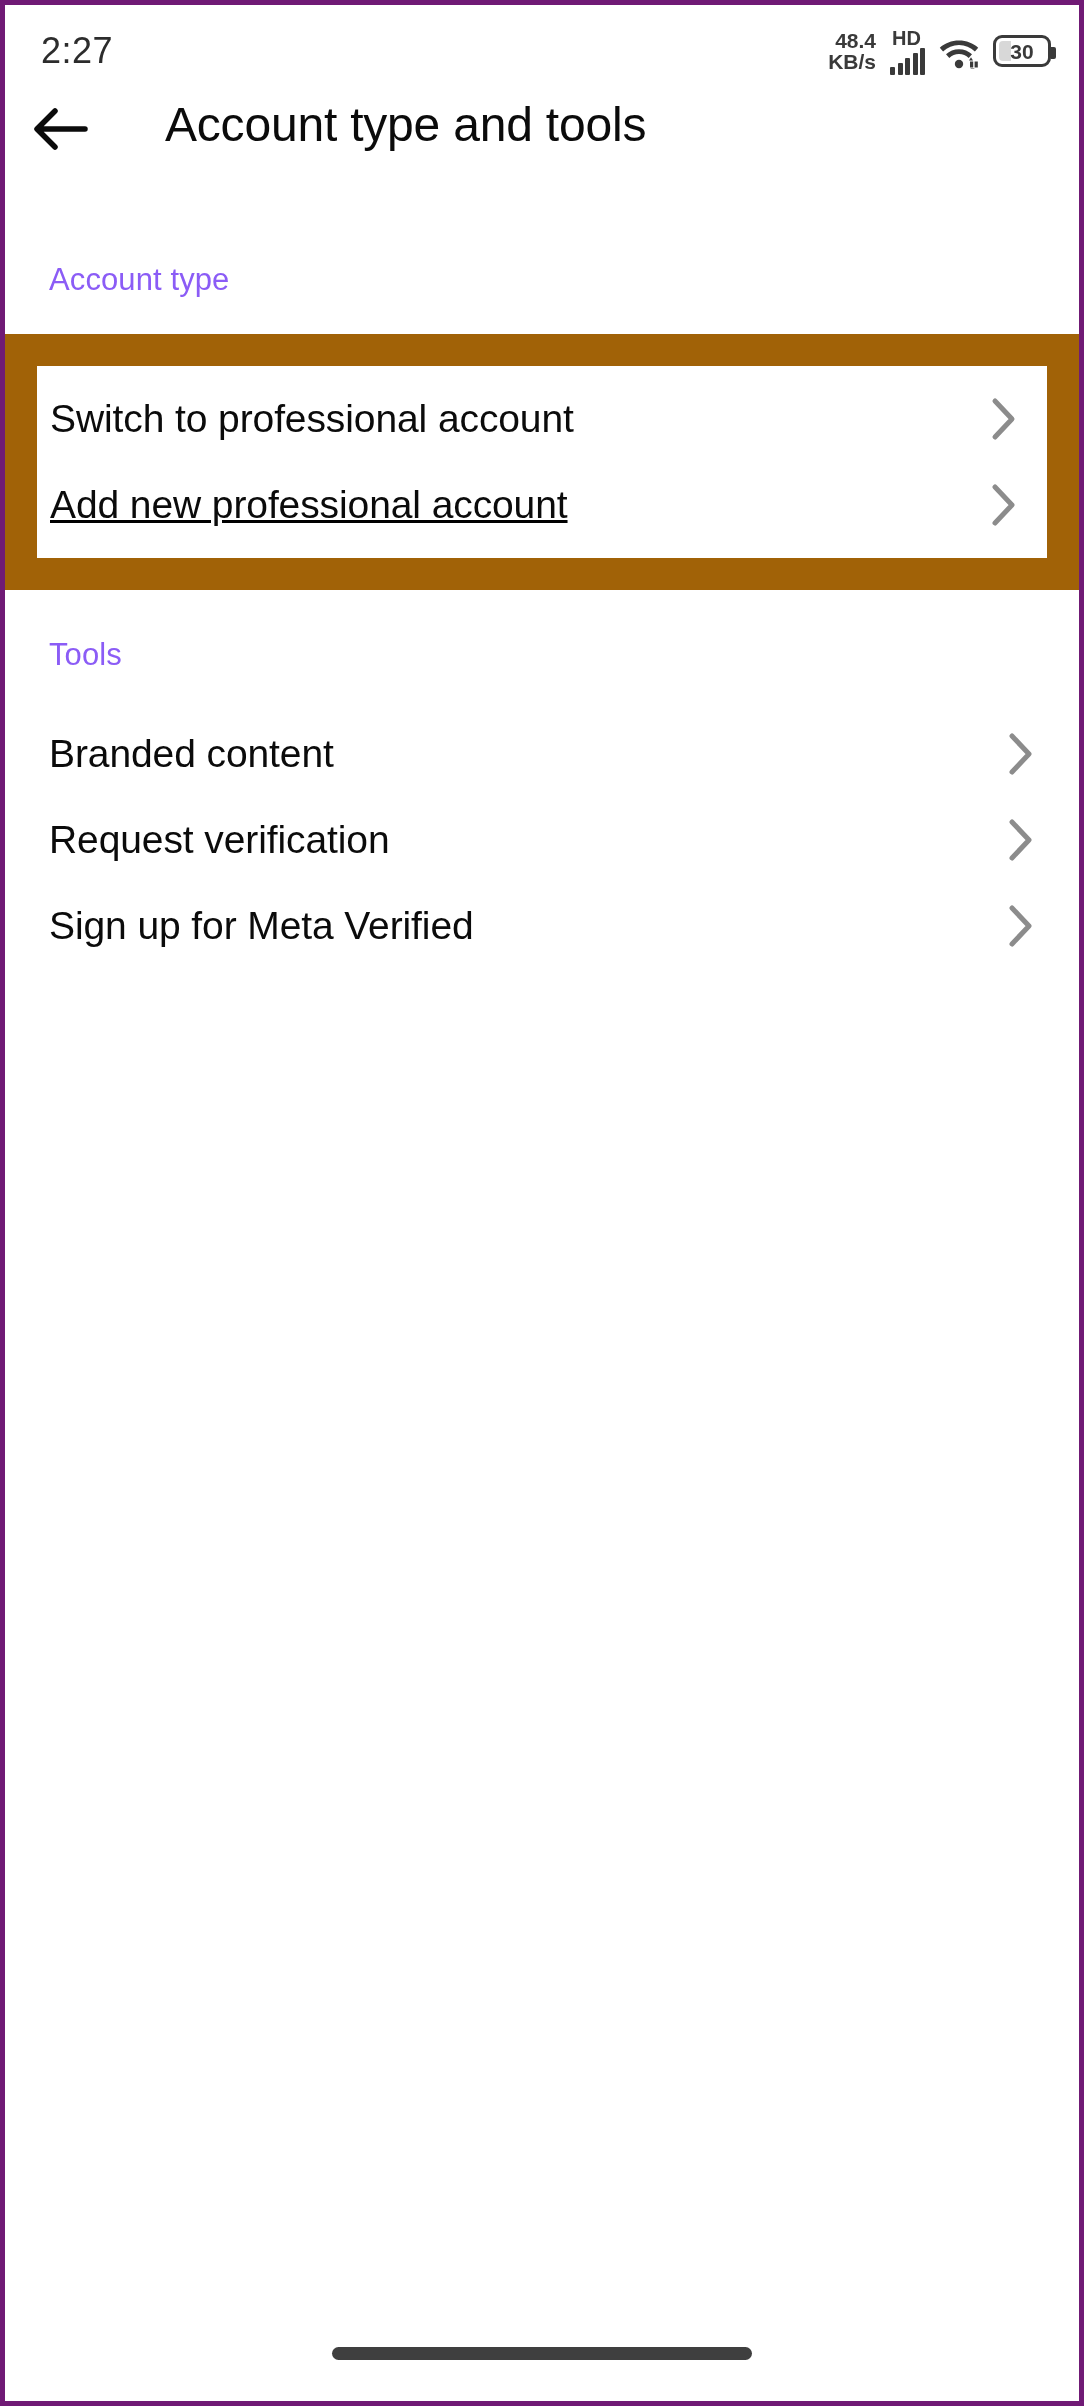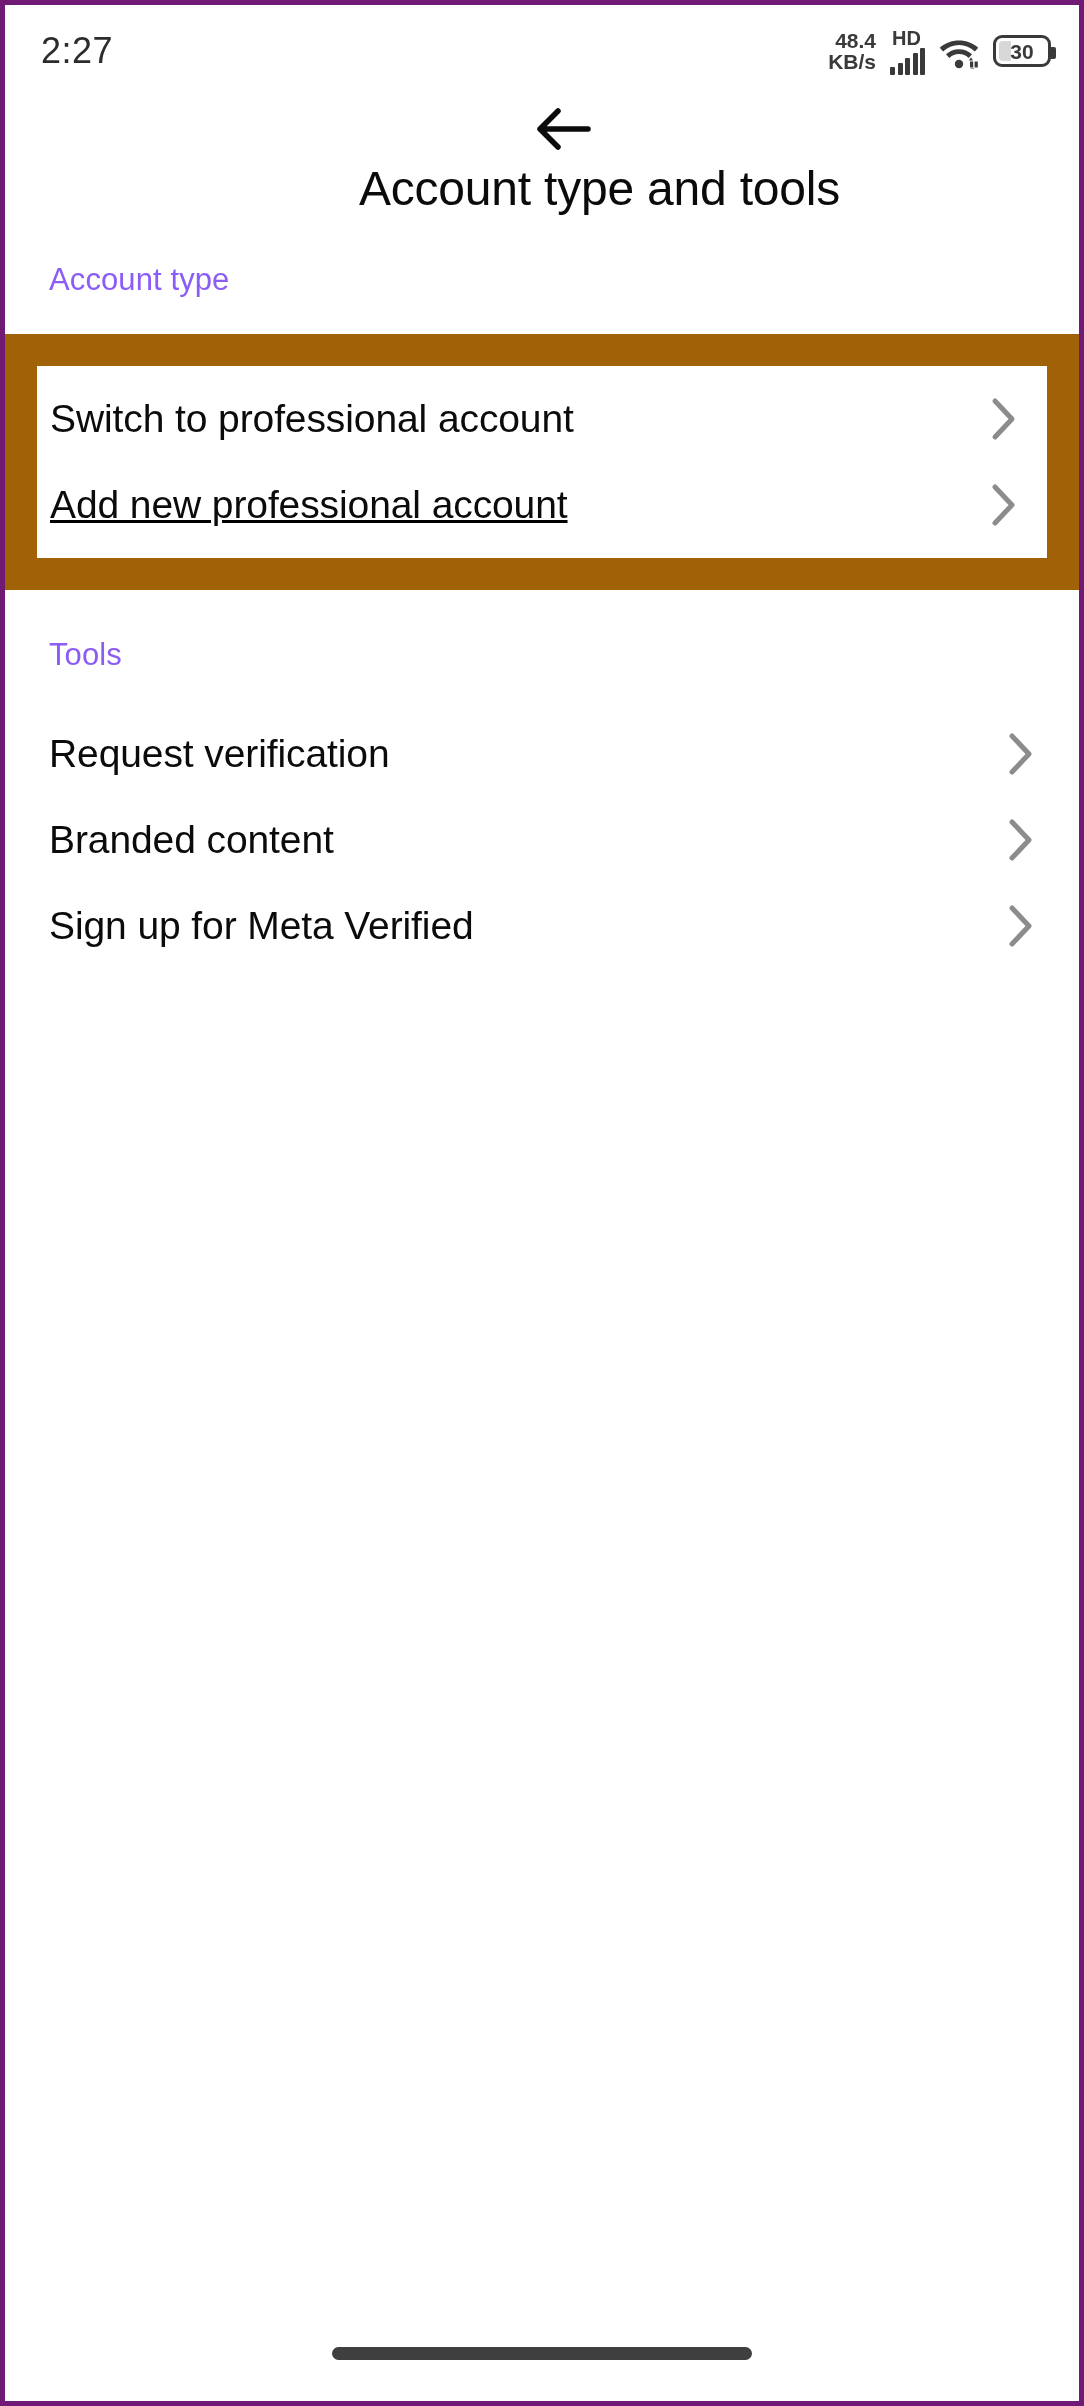--- a/index.html
+++ b/index.html
@@ -124,23 +124,21 @@
     font-size: 21px;
     font-weight: bold;
     color: #3a3a3a;
     line-height: 1;
   }
 
   
   .header {
     height: 118px;
     display: flex;
-    align-items: center;
-    padding-left: 43px;
-    flex-direction: column;
+    padding-left: 24px;
   }
   .back-arrow {
     width: 64px;
     height: 64px;
     display: flex;
     align-items: center;
     justify-content: center;
     flex: 0 0 auto;
   }
   .page-title {
@@ -294,30 +292,30 @@
       </div>
     </div>
 
     <div class="section-label">Tools</div>
 
     <div class="tools-spacer-1"></div>
 
     <div class="tools-list">
 
       <div class="list-row">
-        <span class="row-label">Request verification</span>
+        <span class="row-label">Branded content</span>
         <span class="chevron">
           <svg viewBox="0 0 28 46" width="28" height="46" aria-hidden="true">
             <path d="M5 5 L22 23 L5 41" fill="none" stroke="#8c8c8c" stroke-width="5" stroke-linecap="round" stroke-linejoin="round"></path>
           </svg>
         </span>
       </div>
 
       <div class="list-row">
-        <span class="row-label">Branded content</span>
+        <span class="row-label">Request verification</span>
         <span class="chevron">
           <svg viewBox="0 0 28 46" width="28" height="46" aria-hidden="true">
             <path d="M5 5 L22 23 L5 41" fill="none" stroke="#8c8c8c" stroke-width="5" stroke-linecap="round" stroke-linejoin="round"></path>
           </svg>
         </span>
       </div>
 
       <div class="list-row">
         <span class="row-label">Sign up for Meta Verified</span>
         <span class="chevron">

